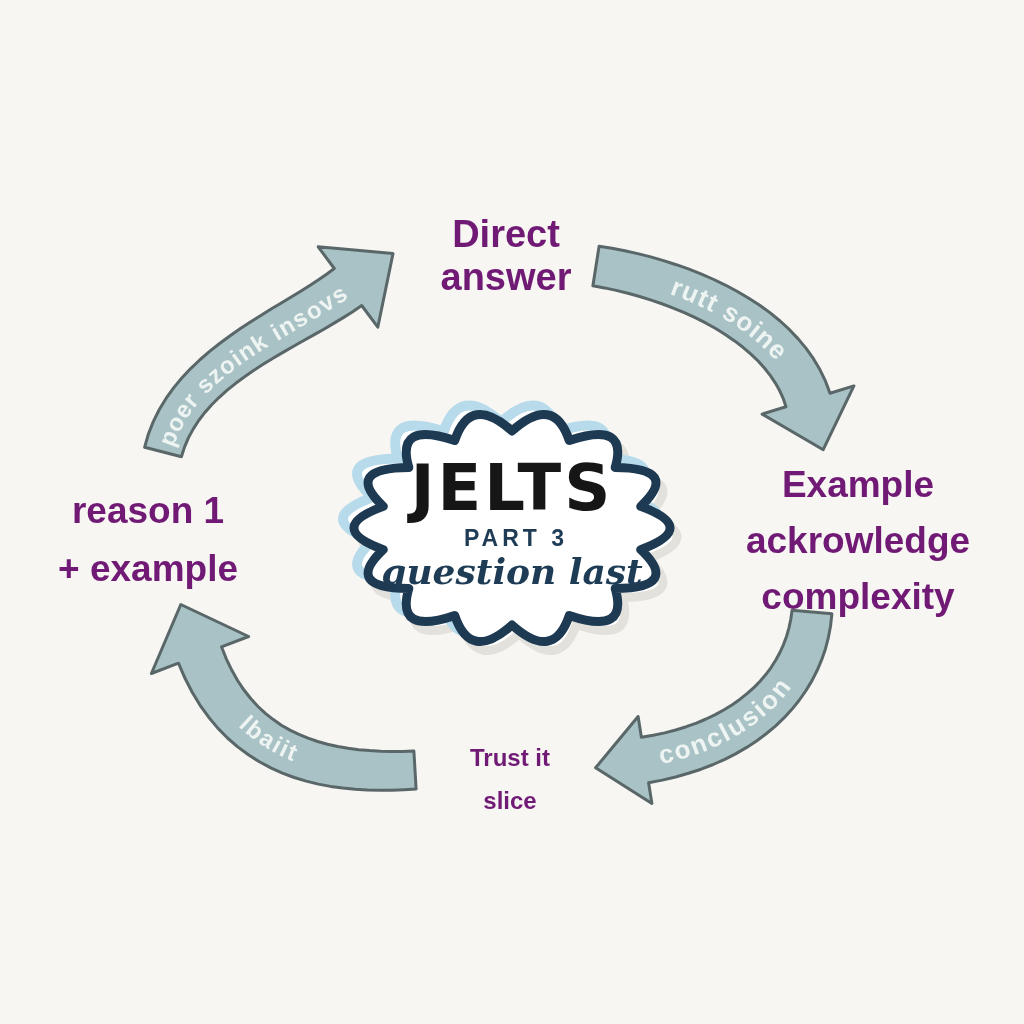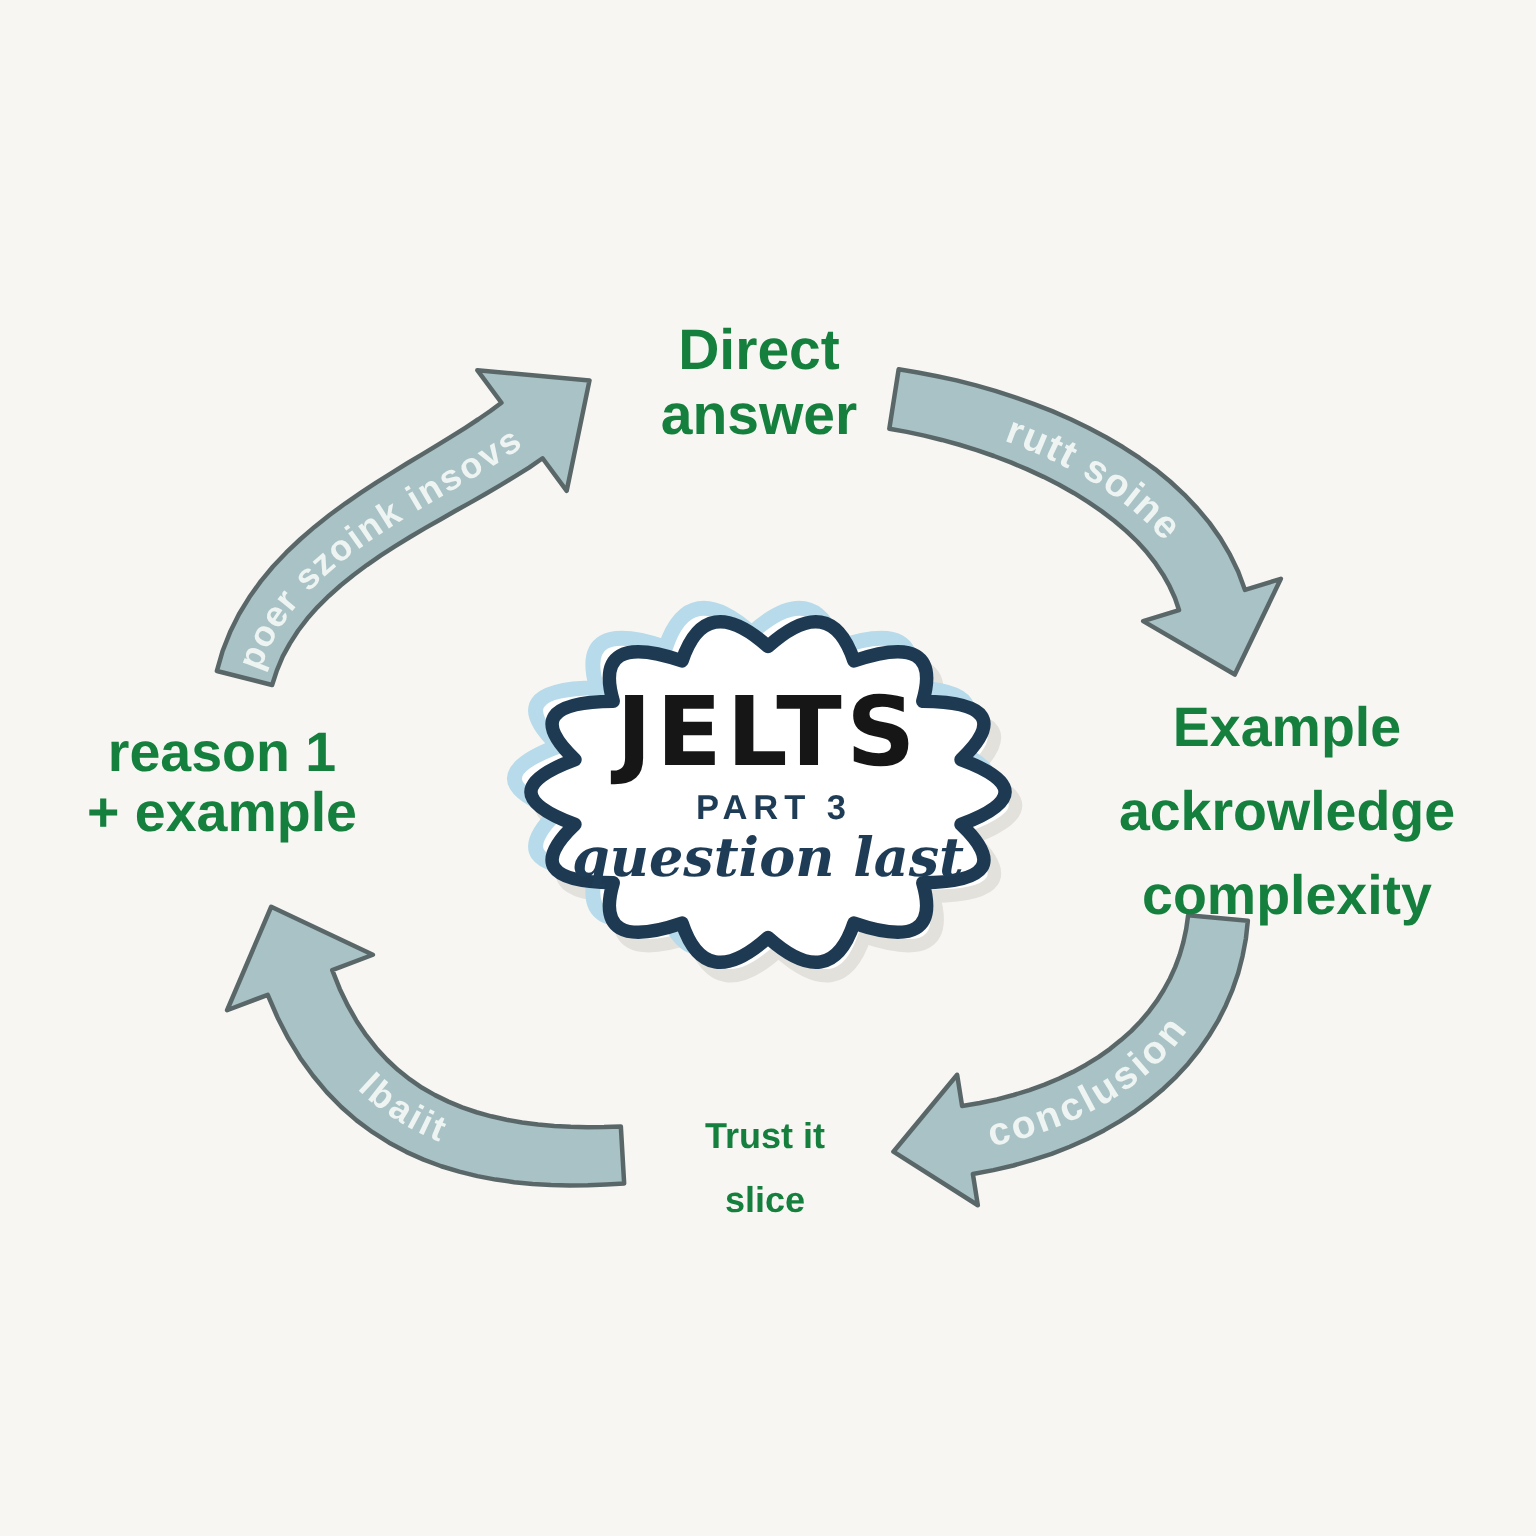--- a/index.html
+++ b/index.html
@@ -30,27 +30,27 @@
     font-family:"Liberation Sans", sans-serif;font-weight:600;
     fill:#1e3c55;font-size:23px;letter-spacing:4px;
   }
   .cloud-caption{
     font-family:"DejaVu Serif", serif;font-style:italic;font-weight:600;
     fill:#1e3c55;font-size:36px;
   }
   
   .node-label{
     position:absolute;transform:translateX(-50%);
-    text-align:center;font-weight:700;color:#15803d;
+    text-align:center;font-weight:700;color:#701a75;
     white-space:pre-line;
   }
   #label-top{left:506px;top:213px;font-size:38px;line-height:43px;}
   #label-right{left:858px;top:457px;font-size:37px;line-height:56px;}
   #label-bottom{left:510px;top:736px;font-size:24px;line-height:43px;}
-  #label-left{left:148px;top:482px;font-size:37px;line-height:40px;}
+  #label-left{left:148px;top:482px;font-size:37px;line-height:58px;}
 </style>
 </head>
 <body>
 
 <svg id="diagram-svg" width="1024" height="1024" viewBox="0 0 1024 1024">
 
   <g id="arrows" fill="#a9c2c5">
     <path id="arrowTL" class="arrow-shape" d="M 181.4 456.7 L 184.6 446.9 L 188.5 437.6 L 193.3 428.9 L 198.7 420.5 L 204.9 412.4 L 211.7 404.7 L 219.2 397.3 L 227.2 390.2 L 235.7 383.3 L 244.6 376.7 L 253.9 370.3 L 263.5 364.1 L 273.4 358.0 L 283.4 352.1 L 293.6 346.3 L 303.7 340.5 L 313.8 334.9 L 323.9 329.2 L 333.7 323.4 L 343.3 317.6 L 352.7 311.7 L 361.7 305.5 L 377.8 327.2 L 393.0 253.6 L 318.2 246.8 L 334.3 268.5 L 326.9 274.0 L 318.9 279.5 L 310.2 285.2 L 301.1 290.9 L 291.6 296.7 L 281.7 302.7 L 271.5 308.8 L 261.2 315.2 L 250.8 321.7 L 240.4 328.6 L 230.1 335.7 L 219.9 343.2 L 209.9 351.1 L 200.2 359.5 L 190.9 368.3 L 182.0 377.7 L 173.8 387.6 L 166.2 398.2 L 159.3 409.5 L 153.4 421.4 L 148.4 434.0 L 144.6 447.3 Z"></path>
     <path id="arrowTR" class="arrow-shape" d="M 592.9 285.8 L 604.5 287.9 L 616.2 290.4 L 627.9 293.3 L 639.6 296.5 L 651.2 300.1 L 662.6 304.0 L 673.9 308.3 L 684.9 312.9 L 695.7 317.9 L 706.1 323.2 L 716.1 328.8 L 725.6 334.7 L 734.6 340.9 L 743.0 347.3 L 750.9 354.1 L 758.1 361.0 L 764.6 368.2 L 770.4 375.6 L 775.4 383.1 L 779.7 390.8 L 783.3 398.7 L 786.0 406.7 L 762.1 414.1 L 823.2 449.7 L 853.9 385.9 L 830.0 393.3 L 825.5 381.2 L 820.0 369.8 L 813.6 358.9 L 806.3 348.6 L 798.2 338.9 L 789.5 329.7 L 780.1 321.0 L 770.2 312.9 L 759.7 305.3 L 748.8 298.2 L 737.4 291.5 L 725.8 285.3 L 713.8 279.5 L 701.5 274.1 L 689.0 269.2 L 676.3 264.7 L 663.5 260.6 L 650.7 256.9 L 637.7 253.6 L 624.8 250.8 L 611.9 248.3 L 599.1 246.2 Z"></path>
     <path id="arrowBR" class="arrow-shape" d="M 792.1 610.2 L 790.8 619.3 L 788.9 628.1 L 786.5 636.5 L 783.5 644.6 L 779.9 652.5 L 775.8 660.0 L 771.2 667.3 L 766.0 674.3 L 760.3 681.0 L 754.1 687.4 L 747.3 693.4 L 740.1 699.2 L 732.3 704.7 L 724.1 709.8 L 715.3 714.6 L 706.1 719.0 L 696.4 723.1 L 686.3 726.7 L 675.7 730.0 L 664.7 732.9 L 653.2 735.3 L 641.4 737.3 L 638.1 716.5 L 595.6 767.8 L 651.9 803.5 L 648.6 782.7 L 662.3 780.1 L 675.6 777.0 L 688.5 773.3 L 701.1 769.2 L 713.2 764.5 L 724.8 759.3 L 736.0 753.6 L 746.7 747.4 L 756.9 740.7 L 766.5 733.5 L 775.7 725.8 L 784.2 717.7 L 792.1 709.1 L 799.4 700.0 L 806.0 690.5 L 812.0 680.6 L 817.2 670.3 L 821.7 659.7 L 825.5 648.7 L 828.4 637.3 L 830.6 625.7 L 831.9 613.8 Z"></path>

